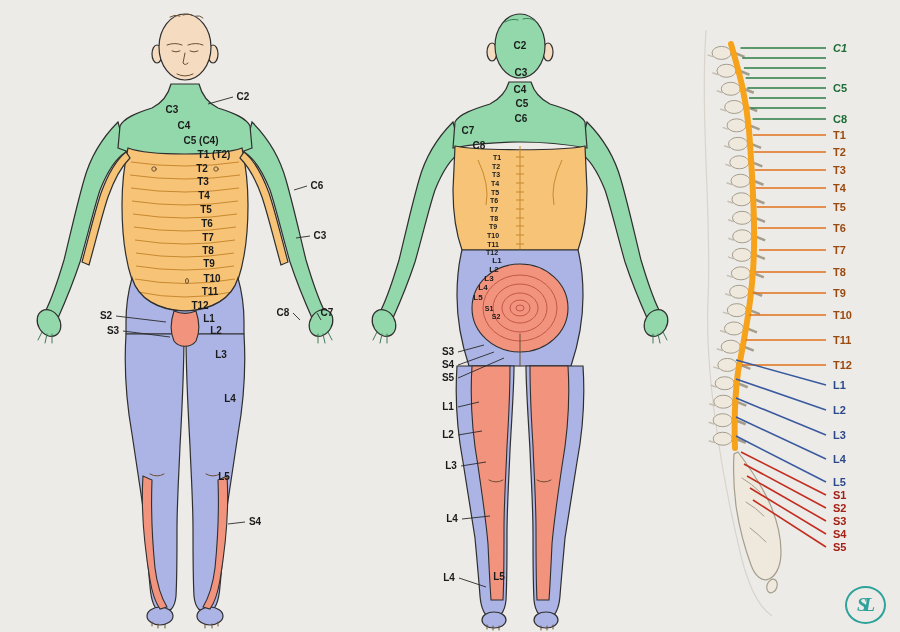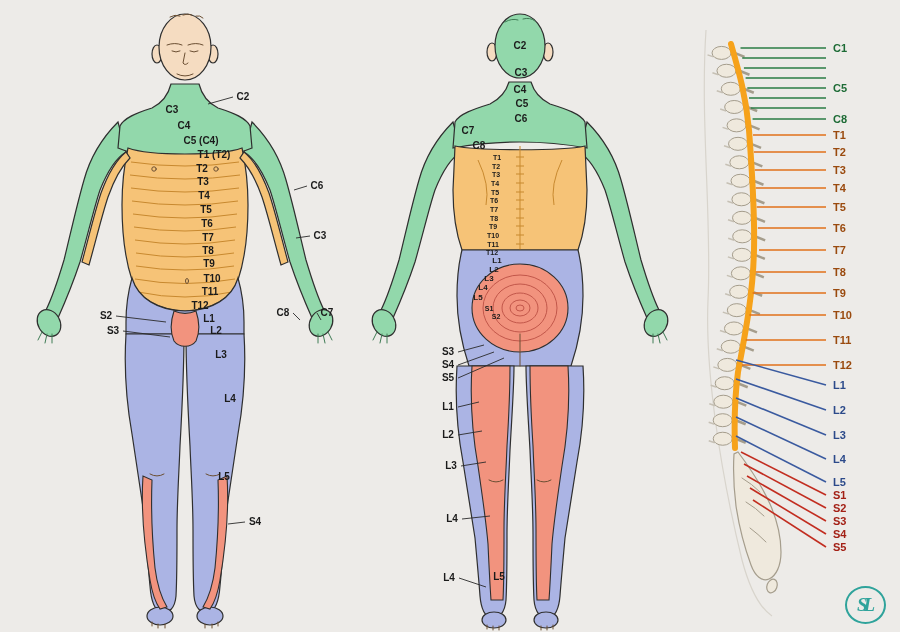--- a/index.html
+++ b/index.html
@@ -399,21 +399,21 @@
       <div class="lbl" style="left: 448px; top: 365px;">S4</div>
       <div class="lbl" style="left: 448px; top: 378px;">S5</div>
       <div class="lbl" style="left: 448px; top: 407px;">L1</div>
       <div class="lbl" style="left: 448px; top: 435px;">L2</div>
       <div class="lbl" style="left: 451px; top: 466px;">L3</div>
       <div class="lbl" style="left: 452px; top: 519px;">L4</div>
       <div class="lbl" style="left: 449px; top: 578px;">L4</div>
       <div class="lbl" style="left: 499px; top: 577px;">L5</div>
     </div>
   <div id="spine-labels">
-      <div class="spine-lbl" style="left: 833px; top: 48px; color: rgb(29, 107, 53);">C1</div>
+      <div class="spine-lbl" style="left: 833px; top: 48px; color: rgb(29, 107, 53); font-style: italic;">C1</div>
       <div class="spine-lbl" style="left: 833px; top: 88px; color: rgb(29, 107, 53);">C5</div>
       <div class="spine-lbl" style="left: 833px; top: 119px; color: rgb(29, 107, 53);">C8</div>
       <div class="spine-lbl" style="left: 833px; top: 135px; color: rgb(154, 74, 14);">T1</div>
       <div class="spine-lbl" style="left: 833px; top: 152px; color: rgb(154, 74, 14);">T2</div>
       <div class="spine-lbl" style="left: 833px; top: 170px; color: rgb(154, 74, 14);">T3</div>
       <div class="spine-lbl" style="left: 833px; top: 188px; color: rgb(154, 74, 14);">T4</div>
       <div class="spine-lbl" style="left: 833px; top: 207px; color: rgb(154, 74, 14);">T5</div>
       <div class="spine-lbl" style="left: 833px; top: 228px; color: rgb(154, 74, 14);">T6</div>
       <div class="spine-lbl" style="left: 833px; top: 250px; color: rgb(154, 74, 14);">T7</div>
       <div class="spine-lbl" style="left: 833px; top: 272px; color: rgb(154, 74, 14);">T8</div>

